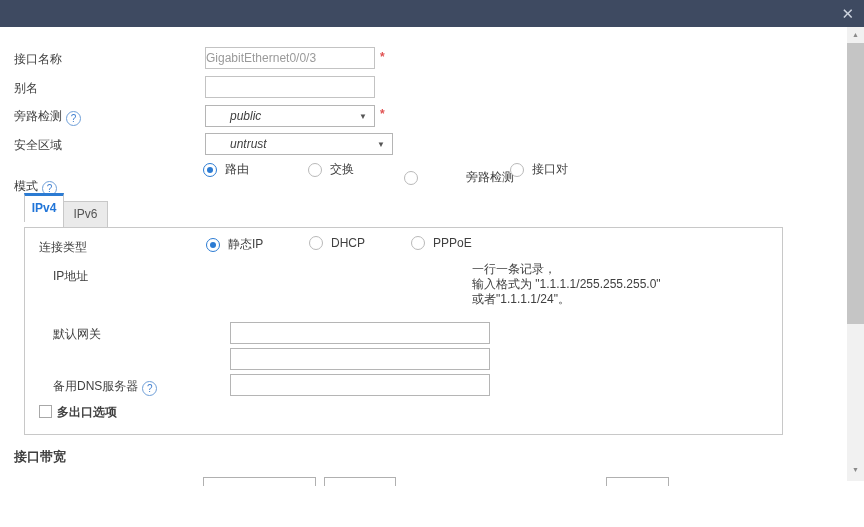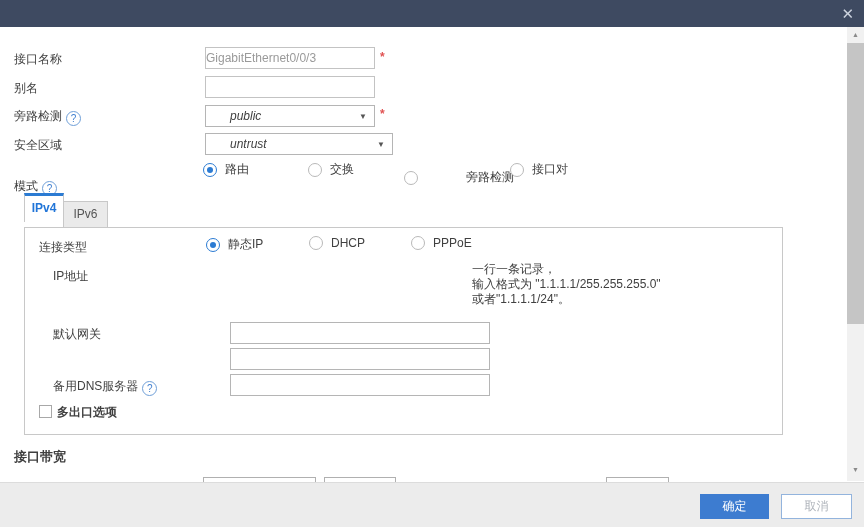--- a/index.html
+++ b/index.html
@@ -142,18 +142,14 @@
   <div class="cut" style="left:203px;width:113px;"></div>
   <div class="cut" style="left:324px;width:72px;"></div>
   <div class="cut" style="left:606px;width:63px;"></div>
 
   <div class="scroll">
     <div class="sb-btn sb-up">▲</div>
     <div class="sb-thumb"></div>
     <div class="sb-btn sb-down">▼</div>
   </div>
 
-  <div class="footer">
-    <button class="btn ok">确定</button>
-    <button class="btn cancel">取消</button>
-  </div>
 
 </div>
 
 </body></html>

